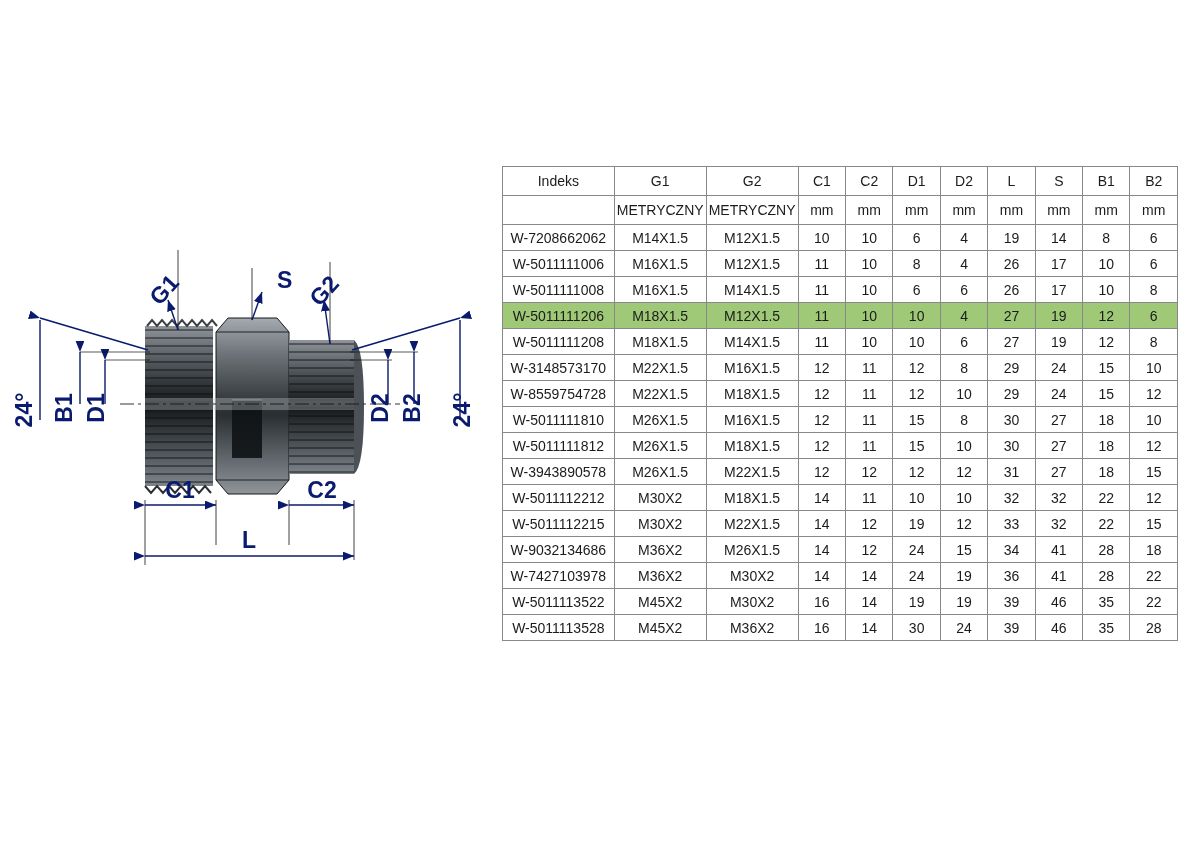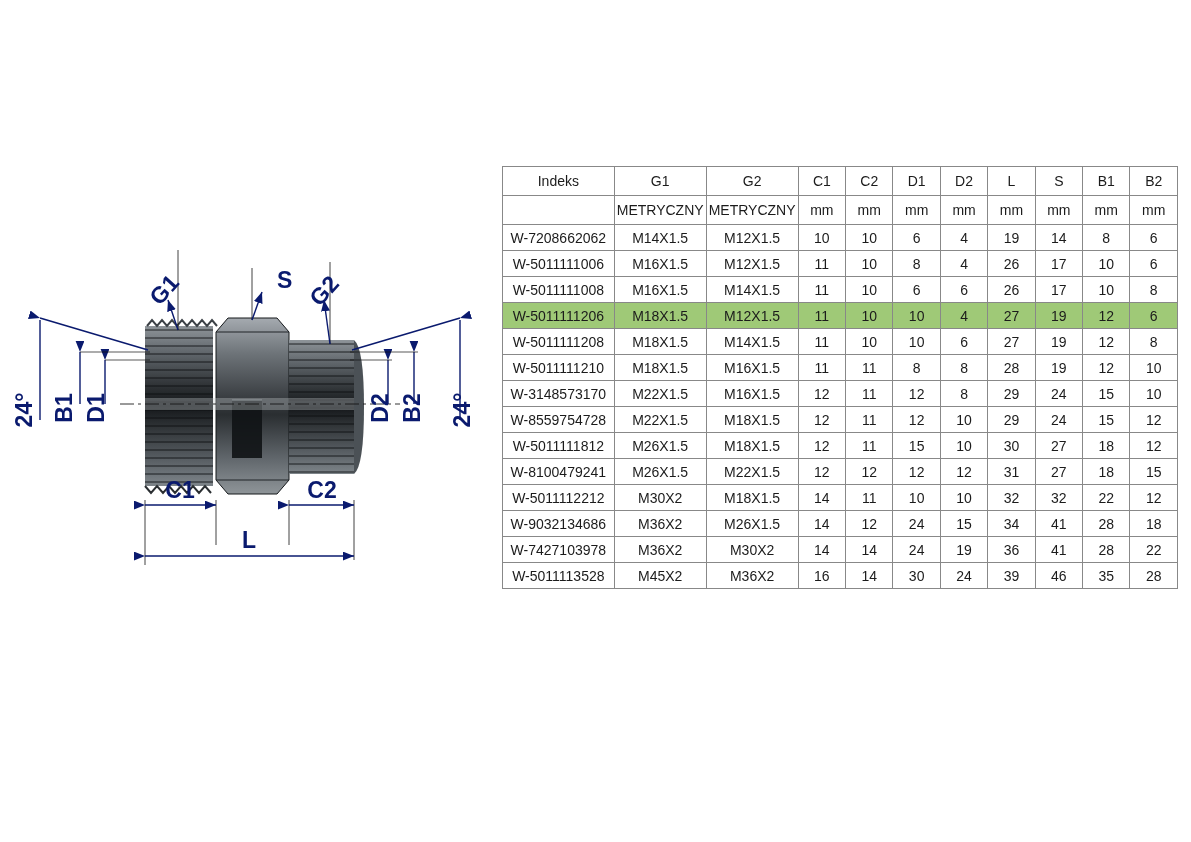--- a/index.html
+++ b/index.html
@@ -305,33 +305,20 @@
           <td>11</td>
           <td>10</td>
           <td>10</td>
           <td>6</td>
           <td>27</td>
           <td>19</td>
           <td>12</td>
           <td>8</td>
         </tr>
         <tr>
-          <td>W-5011111210</td>
-          <td>M18X1.5</td>
-          <td>M16X1.5</td>
-          <td>11</td>
-          <td>11</td>
-          <td>8</td>
-          <td>8</td>
-          <td>28</td>
-          <td>19</td>
-          <td>12</td>
-          <td>10</td>
-        </tr>
-        <tr>
           <td>W-3148573170</td>
           <td>M22X1.5</td>
           <td>M16X1.5</td>
           <td>12</td>
           <td>11</td>
           <td>12</td>
           <td>8</td>
           <td>29</td>
           <td>24</td>
           <td>15</td>
@@ -344,34 +331,47 @@
           <td>12</td>
           <td>11</td>
           <td>12</td>
           <td>10</td>
           <td>29</td>
           <td>24</td>
           <td>15</td>
           <td>12</td>
         </tr>
         <tr>
+          <td>W-5011111810</td>
+          <td>M26X1.5</td>
+          <td>M16X1.5</td>
+          <td>12</td>
+          <td>11</td>
+          <td>15</td>
+          <td>8</td>
+          <td>30</td>
+          <td>27</td>
+          <td>18</td>
+          <td>10</td>
+        </tr>
+        <tr>
           <td>W-5011111812</td>
           <td>M26X1.5</td>
           <td>M18X1.5</td>
           <td>12</td>
           <td>11</td>
           <td>15</td>
           <td>10</td>
           <td>30</td>
           <td>27</td>
           <td>18</td>
           <td>12</td>
         </tr>
         <tr>
-          <td>W-8100479241</td>
+          <td>W-3943890578</td>
           <td>M26X1.5</td>
           <td>M22X1.5</td>
           <td>12</td>
           <td>12</td>
           <td>12</td>
           <td>12</td>
           <td>31</td>
           <td>27</td>
           <td>18</td>
           <td>15</td>
@@ -381,20 +381,33 @@
           <td>M30X2</td>
           <td>M18X1.5</td>
           <td>14</td>
           <td>11</td>
           <td>10</td>
           <td>10</td>
           <td>32</td>
           <td>32</td>
           <td>22</td>
           <td>12</td>
+        </tr>
+        <tr>
+          <td>W-5011112215</td>
+          <td>M30X2</td>
+          <td>M22X1.5</td>
+          <td>14</td>
+          <td>12</td>
+          <td>19</td>
+          <td>12</td>
+          <td>33</td>
+          <td>32</td>
+          <td>22</td>
+          <td>15</td>
         </tr>
         <tr>
           <td>W-9032134686</td>
           <td>M36X2</td>
           <td>M26X1.5</td>
           <td>14</td>
           <td>12</td>
           <td>24</td>
           <td>15</td>
           <td>34</td>
@@ -406,20 +419,33 @@
           <td>W-7427103978</td>
           <td>M36X2</td>
           <td>M30X2</td>
           <td>14</td>
           <td>14</td>
           <td>24</td>
           <td>19</td>
           <td>36</td>
           <td>41</td>
           <td>28</td>
+          <td>22</td>
+        </tr>
+        <tr>
+          <td>W-5011113522</td>
+          <td>M45X2</td>
+          <td>M30X2</td>
+          <td>16</td>
+          <td>14</td>
+          <td>19</td>
+          <td>19</td>
+          <td>39</td>
+          <td>46</td>
+          <td>35</td>
           <td>22</td>
         </tr>
         <tr>
           <td>W-5011113528</td>
           <td>M45X2</td>
           <td>M36X2</td>
           <td>16</td>
           <td>14</td>
           <td>30</td>
           <td>24</td>

